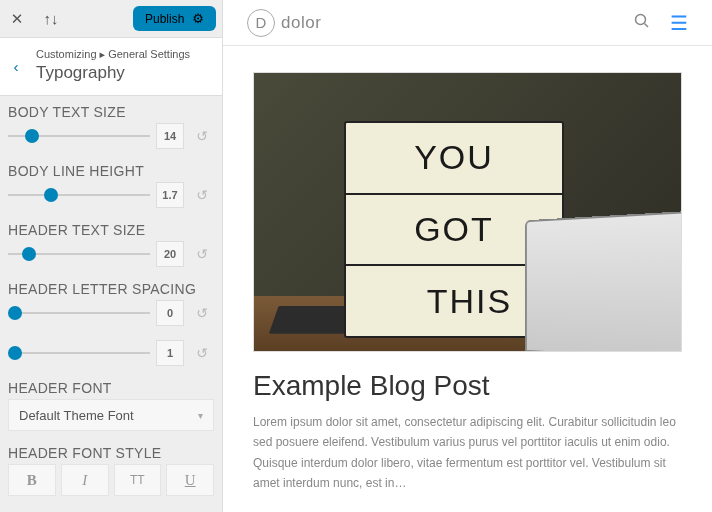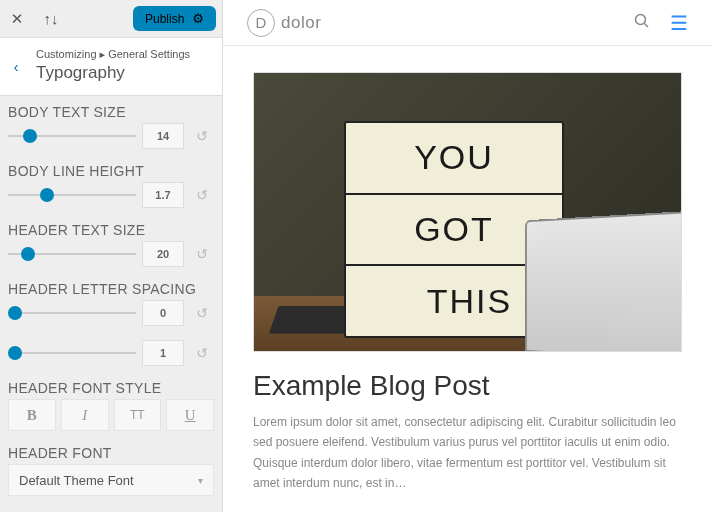--- a/index.html
+++ b/index.html
@@ -15,21 +15,21 @@
 .back { position: absolute; left: 4px; top: 20px; color: #0073aa; font-size: 15px; width: 24px; text-align: center; cursor: pointer; }
 .breadcrumb { font-size: 11px; color: #555; margin-left: 22px; }
 .title { font-size: 17px; font-weight: 400; color: #555; margin-left: 22px; margin-top: 2px; }
 .controls { flex: 1; overflow-y: auto; padding: 8px 8px 0; }
 .ctrl { margin-bottom: 14px; }
 .ctrl-label { font-size: 14px; color: #666; letter-spacing: 0.3px; margin-bottom: 3px; text-transform: uppercase; }
 .slider-row { display: flex; align-items: center; gap: 6px; }
 .slider { flex: 1; height: 20px; display: flex; align-items: center; position: relative; }
 .track { height: 2px; width: 100%; background: #ccc; position: relative; }
 .thumb { position: absolute; top: -6px; width: 14px; height: 14px; border-radius: 50%; background: #0085ba; }
-.valbox { width: 42px; height: 26px; background: #f7f7f7; border: 1px solid #ddd; color: #666; font-size: 11px; display: flex; align-items: center; justify-content: center; font-weight: 600; }
+.valbox { width: 28px; height: 26px; background: #f7f7f7; border: 1px solid #ddd; color: #666; font-size: 11px; display: flex; align-items: center; justify-content: center; font-weight: 600; }
 .reset { width: 24px; text-align: center; color: #bbb; font-size: 14px; cursor: pointer; }
 .style-btns { display: flex; gap: 5px; }
 .style-btn { flex: 1; height: 32px; background: #f7f7f7; border: 1px solid #e4e4e4; color: #999; display: flex; align-items: center; justify-content: center; font-family: Georgia, serif; font-size: 15px; cursor: pointer; }
 .select { width: 100%; height: 32px; background: #f7f7f7; border: 1px solid #e4e4e4; padding: 0 10px; font-size: 13px; color: #555; display: flex; align-items: center; justify-content: space-between; cursor: pointer; }
 .select .chev { color: #aaa; font-size: 10px; }
 .preview { flex: 1; background: #fff; overflow: hidden; }
 .pv-header { height: 46px; border-bottom: 1px solid #e5e5e5; display: flex; align-items: center; padding: 0 24px; }
 .logo { display: flex; align-items: center; gap: 6px; color: #888; }
 .logo-circle { width: 28px; height: 28px; border: 1px solid #aaa; border-radius: 50%; display: flex; align-items: center; justify-content: center; font-size: 15px; color: #888; }
 .logo-text { font-size: 17px; letter-spacing: 0.5px; }
@@ -126,34 +126,34 @@
               <div class="track">
                 <div class="thumb" style="left:0%"></div>
               </div>
             </div>
           <div class="valbox">1</div>
           <div class="reset">↺</div>
         </div>
       </div>
 
       <div class="ctrl">
+        <div class="ctrl-label">HEADER FONT</div>
+        <div class="select">
+          <span>Default Theme Font</span>
+          <span class="chev">▾</span>
+        </div>
+      </div>
+
+      <div class="ctrl">
         <div class="ctrl-label">HEADER FONT STYLE</div>
         <div class="style-btns">
           <div class="style-btn" style="font-weight:bold">B</div>
           <div class="style-btn" style="font-style:italic">I</div>
           <div class="style-btn" style="font-family:Arial;font-size:12px">TT</div>
           <div class="style-btn" style="text-decoration:underline">U</div>
-        </div>
-      </div>
-
-      <div class="ctrl">
-        <div class="ctrl-label">HEADER FONT</div>
-        <div class="select">
-          <span>Default Theme Font</span>
-          <span class="chev">▾</span>
         </div>
       </div>
 
       <div class="ctrl">
         <div class="ctrl-label">BODY FONT</div>
         <div class="select">
           
           
         </div>
       </div>

